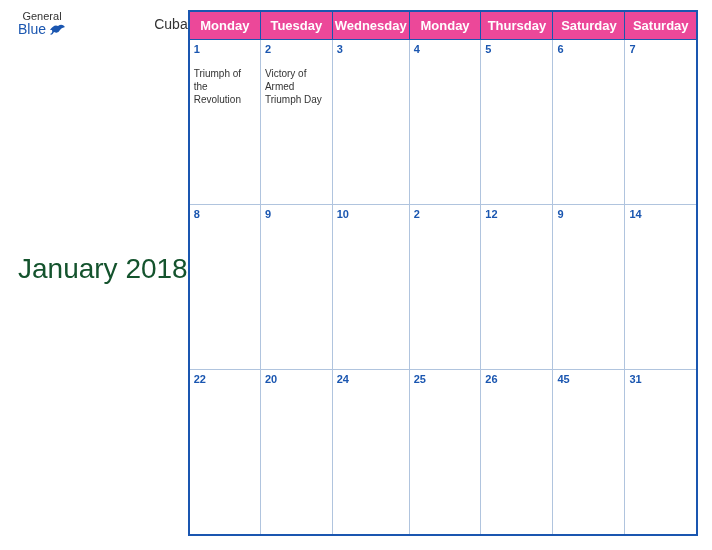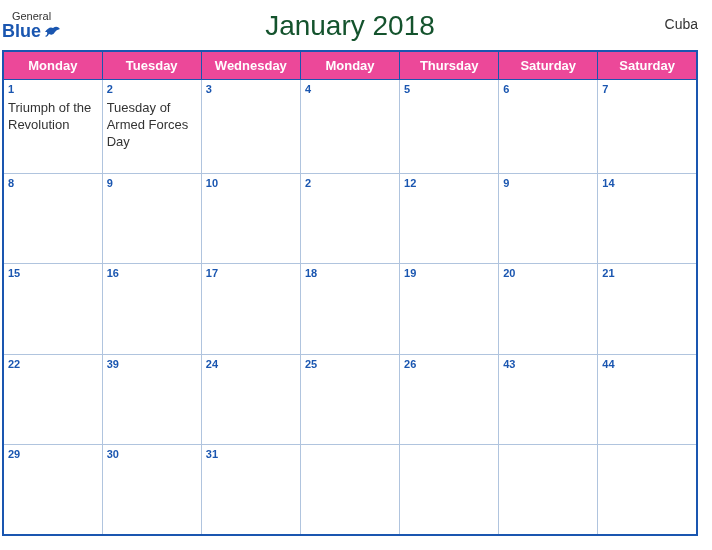--- a/index.html
+++ b/index.html
@@ -6,23 +6,23 @@
     body {
       width: 712px;
       height: 550px;
       font-family: Arial, sans-serif;
       background: #fff;
       overflow: hidden;
     }
     .calendar-wrapper {
       width: 712px;
       height: 550px;
-      padding: 10px 14px 14px 2px;
+      padding: 10px 14px 14px 18px;
       display: flex;
-      flex-direction: column;
+      flex-direction: row;
     }
     .calendar-header {
       display: flex;
       align-items: center;
       justify-content: center;
       position: relative;
       margin-bottom: 8px;
     }
     .logo-area {
       position: absolute;
@@ -32,23 +32,23 @@
       flex-direction: column;
       align-items: center;
     }
     .logo-text-general {
       font-size: 11px;
       color: #333;
       font-weight: normal;
       line-height: 1.1;
     }
     .logo-text-blue {
-      font-size: 18px;
+      font-size: 14px;
       color: #1a56b0;
-      font-weight: bold;
+      font-weight: normal;
       line-height: 1.1;
     }
     .calendar-title {
       font-size: 28px;
       color: #14532d;
       font-weight: normal;
       text-align: center;
     }
     .country-label {
       position: absolute;
@@ -79,23 +79,23 @@
       width: calc(100% / 7);
       height: 72px;
     }
     .day-number {
       font-size: 11px;
       color: #1a56b0;
       font-weight: bold;
       display: block;
     }
     .holiday-text {
-      font-size: 13px;
+      font-size: 10px;
       color: #333;
-      margin-top: 5px;
+      margin-top: 12px;
       line-height: 1.3;
       display: block;
     }
     .empty-cell {
       background: #fff;
     }
     
     .calendar-table tbody tr:nth-child(odd) td {
       background-color: #fff;
     }
@@ -134,21 +134,21 @@
       </tr>
     </thead>
     <tbody id="calendar-body">
     <tr>
           <td>
             <span class="day-number">1</span>
             <span class="holiday-text">Triumph of the Revolution</span>
           </td>
           <td>
             <span class="day-number">2</span>
-            <span class="holiday-text">Tuesday of Armed Forces Day</span>
+            <span class="holiday-text">Victory of Armed Triumph Day</span>
           </td>
           <td>
             <span class="day-number">3</span>
           </td>
           <td>
             <span class="day-number">4</span>
           </td>
           <td>
             <span class="day-number">5</span>
           </td>
@@ -177,74 +177,36 @@
           </td>
           <td>
             <span class="day-number">9</span>
           </td>
           <td>
             <span class="day-number">14</span>
           </td>
         </tr>
         <tr>
           <td>
-            <span class="day-number">15</span>
-          </td>
-          <td>
-            <span class="day-number">16</span>
-          </td>
-          <td>
-            <span class="day-number">17</span>
-          </td>
-          <td>
-            <span class="day-number">18</span>
-          </td>
-          <td>
-            <span class="day-number">19</span>
+            <span class="day-number">22</span>
           </td>
           <td>
             <span class="day-number">20</span>
           </td>
           <td>
-            <span class="day-number">21</span>
-          </td>
-        </tr>
-        <tr>
-          <td>
-            <span class="day-number">22</span>
-          </td>
-          <td>
-            <span class="day-number">39</span>
-          </td>
-          <td>
             <span class="day-number">24</span>
           </td>
           <td>
             <span class="day-number">25</span>
           </td>
           <td>
             <span class="day-number">26</span>
           </td>
           <td>
-            <span class="day-number">43</span>
-          </td>
-          <td>
-            <span class="day-number">44</span>
-          </td>
-        </tr>
-        <tr>
-          <td>
-            <span class="day-number">29</span>
-          </td>
-          <td>
-            <span class="day-number">30</span>
+            <span class="day-number">45</span>
           </td>
           <td>
             <span class="day-number">31</span>
           </td>
-          <td class="empty-cell"></td>
-          <td class="empty-cell"></td>
-          <td class="empty-cell"></td>
-          <td class="empty-cell"></td>
         </tr>
       </tbody>
   </table>
 </div>
 
 </body></html>

